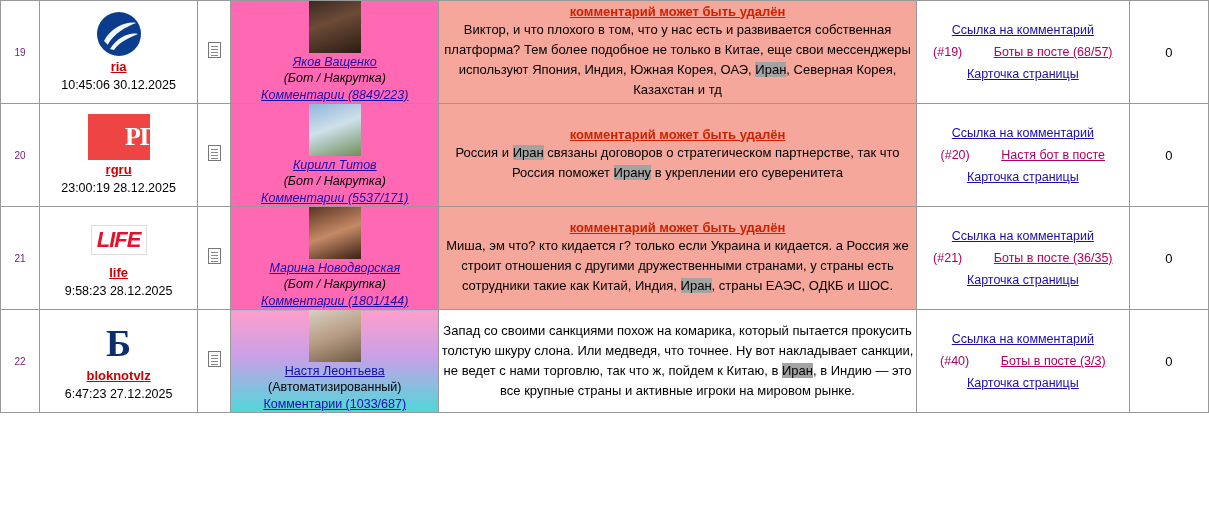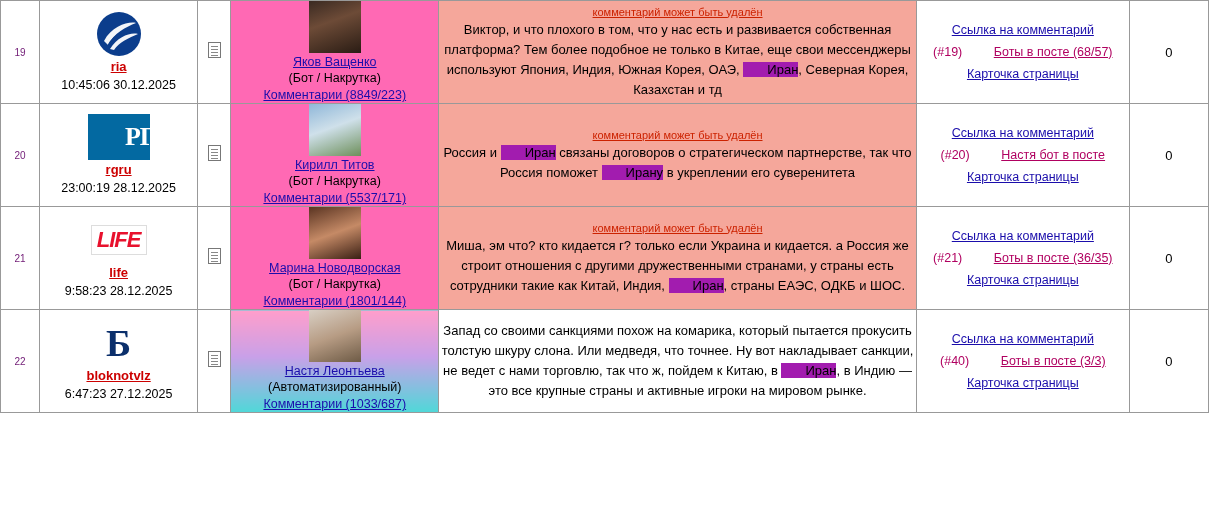--- a/index.html
+++ b/index.html
@@ -122,27 +122,28 @@
   }
   .cell-text {
     padding: 2px 6px 4px 6px;
     text-align: center;
     font-size: 13px;
     color: #000;
     line-height: 20px;
   }
   .del-note {
     color: #cc2200;
-    font-size: 11px;
+    font-size: 13px;
     text-decoration: underline;
     display: block;
     line-height: 14px;
     margin-bottom: 1px;
-  }
-  .hl { background: #a21caf; padding-left: 24px; }
+    font-weight: bold;
+  }
+  .hl { background: #a3a3a3; }
   .cell-links {
     text-align: center;
     font-size: 12.5px;
     line-height: 22px;
     color: #000;
     padding: 2px;
   }
   .lnk {
     color: #1a0dab;
     text-decoration: underline;
@@ -152,30 +153,30 @@
     text-decoration: underline;
     padding-left: 28px;
   }
   .idx { color: #b00060; }
   .cell-cnt {
     text-align: center;
     font-size: 13px;
     color: #000;
   }
   
-  .bg-pink   { background: #ff69b4 !important; }
+  .bg-pink   { background: #ff69b4 !important; font-style: italic; }
   .bg-salmon { background: #f5a79b !important; }
   .bg-white  { background: #ffffff !important; }
   .bg-grad   { background: linear-gradient(180deg, #ff9ecb 0%, #c9a0e8 45%, #4fd8d8 100%) !important; }
 
   
   .logo-ria svg { display:block; }
   .logo-rg {
     width: 62px; height: 46px;
-    background: #0369a1;
+    background: #ef4444;
     color: #fff;
     font-family: "Liberation Serif", serif;
     font-weight: bold;
     font-size: 26px;
     display: flex;
     align-items: center;
     justify-content: center;
     letter-spacing: -1px;
     padding-left: 43px;
   }

